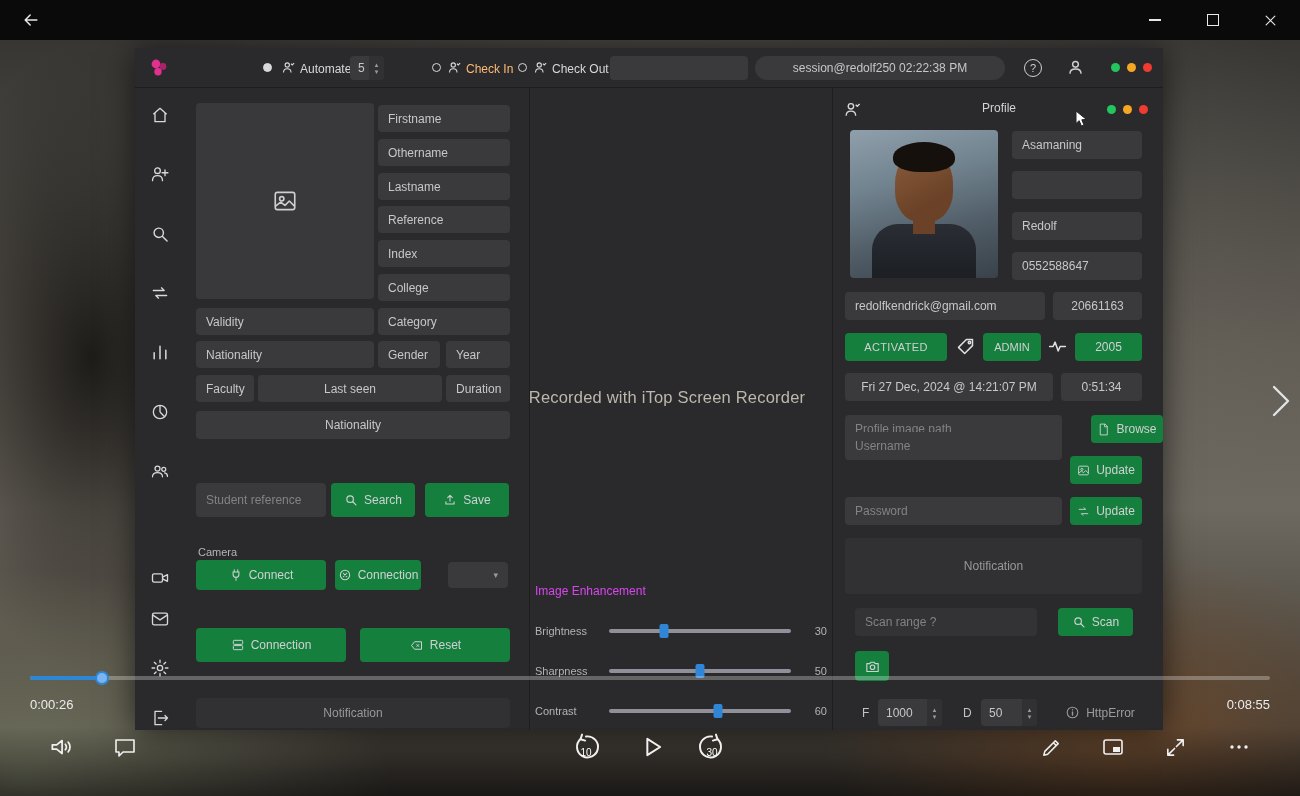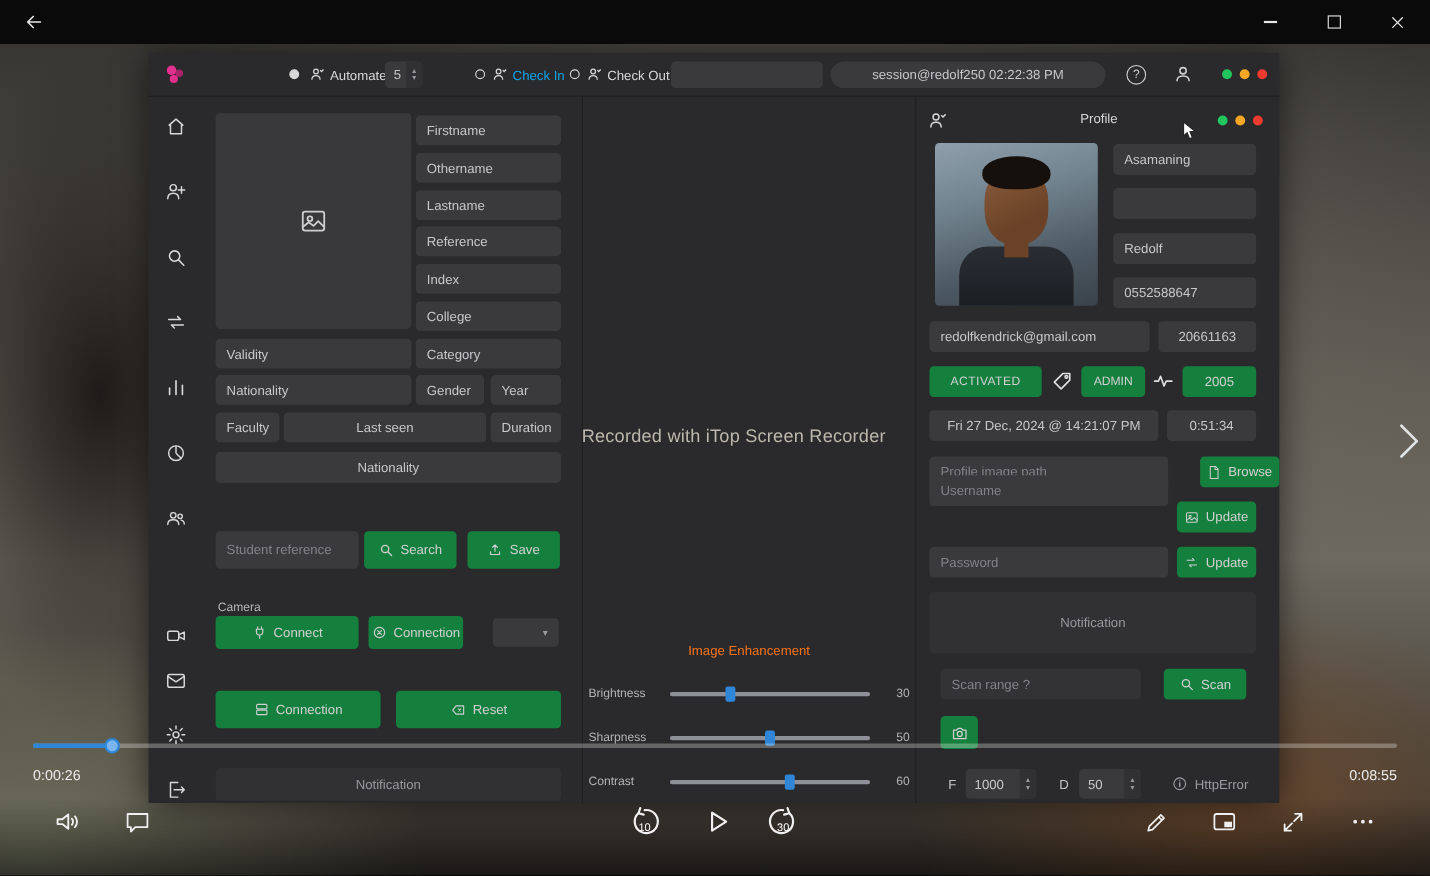--- a/index.html
+++ b/index.html
@@ -101,21 +101,21 @@
           <span class="arrows">
               <span>▴</span>
               <span>▾</span>
             </span>
         </div>
         <span class="radio" style="position:absolute;left:297px;top:15px"></span>
         <svg style="position:absolute;left:312px;top:12px" width="15" height="15" viewBox="0 0 24 24" fill="none" stroke="#d8d8d8" stroke-width="1.8">
             <circle cx="10" cy="8" r="3.4"></circle>
             <path d="M4 20c0-4 2.6-6 6-6s6 2 6 6M16 6l2 2 3-3"></path>
           </svg>
-        <span class="lbl" style="left:331px;top:14px;font-size:12px;color:#0ea5e9">Check In</span>
+        <span class="lbl" style="left:331px;top:14px;font-size:12px;color:#fdba74">Check In</span>
         <span class="radio" style="position:absolute;left:383px;top:15px"></span>
         <svg style="position:absolute;left:398px;top:12px" width="15" height="15" viewBox="0 0 24 24" fill="none" stroke="#d8d8d8" stroke-width="1.8">
             <circle cx="10" cy="8" r="3.4"></circle>
             <path d="M4 20c0-4 2.6-6 6-6s6 2 6 6M16 6l2 2 3-3"></path>
           </svg>
         <span class="lbl" style="left:417px;top:14px;font-size:12px;color:#d8d8d8">Check Out</span>
         <input class="inp pill" style="left: 475px; top: 8px; width: 138px; height: 24px;">
         <div class="fld c pill" style="left:620px;top:8px;width:250px;height:24px">
             <span>session@redolf250 02:22:38 PM</span>
           </div>
@@ -245,21 +245,21 @@
               <path d="M9 6h11v12H9l-5-6 5-6z"></path>
               <path d="M12 10l4 4M16 10l-4 4"></path>
             </svg>
           <span>Reset</span>
         </div>
         <div style="position:absolute;left:61px;top:650px;width:314px;height:30px;background:#313133;border-radius:4px;display:flex;align-items:center;justify-content:center;color:#98989c;font-size:12px">Notification</div>
       </div>
 
       <div>
         <div style="position:absolute;left:382px;top:340px;width:300px;text-align:center;font-size:16.5px;color:#bdb8ad;letter-spacing:.2px">Recorded with iTop Screen Recorder</div>
-        <div style="position:absolute;left:400px;top:536px;width:292px;text-align:center;font-size:12px;color:#f97316">Image Enhancement</div>
+        <div style="position:absolute;left:400px;top:536px;width:292px;text-align:left;font-size:12px;color:#d946ef">Image Enhancement</div>
 
         <div class="sl-row" style="top:571px">
           <span class="sl-label">Brightness</span>
           <div class="sl-track">
             <div class="sl-thumb" style="left: 30%;"></div>
           </div>
           <span class="sl-value">30</span>
         </div>
         <div class="sl-row" style="top:611px">
           <span class="sl-label">Sharpness</span>

